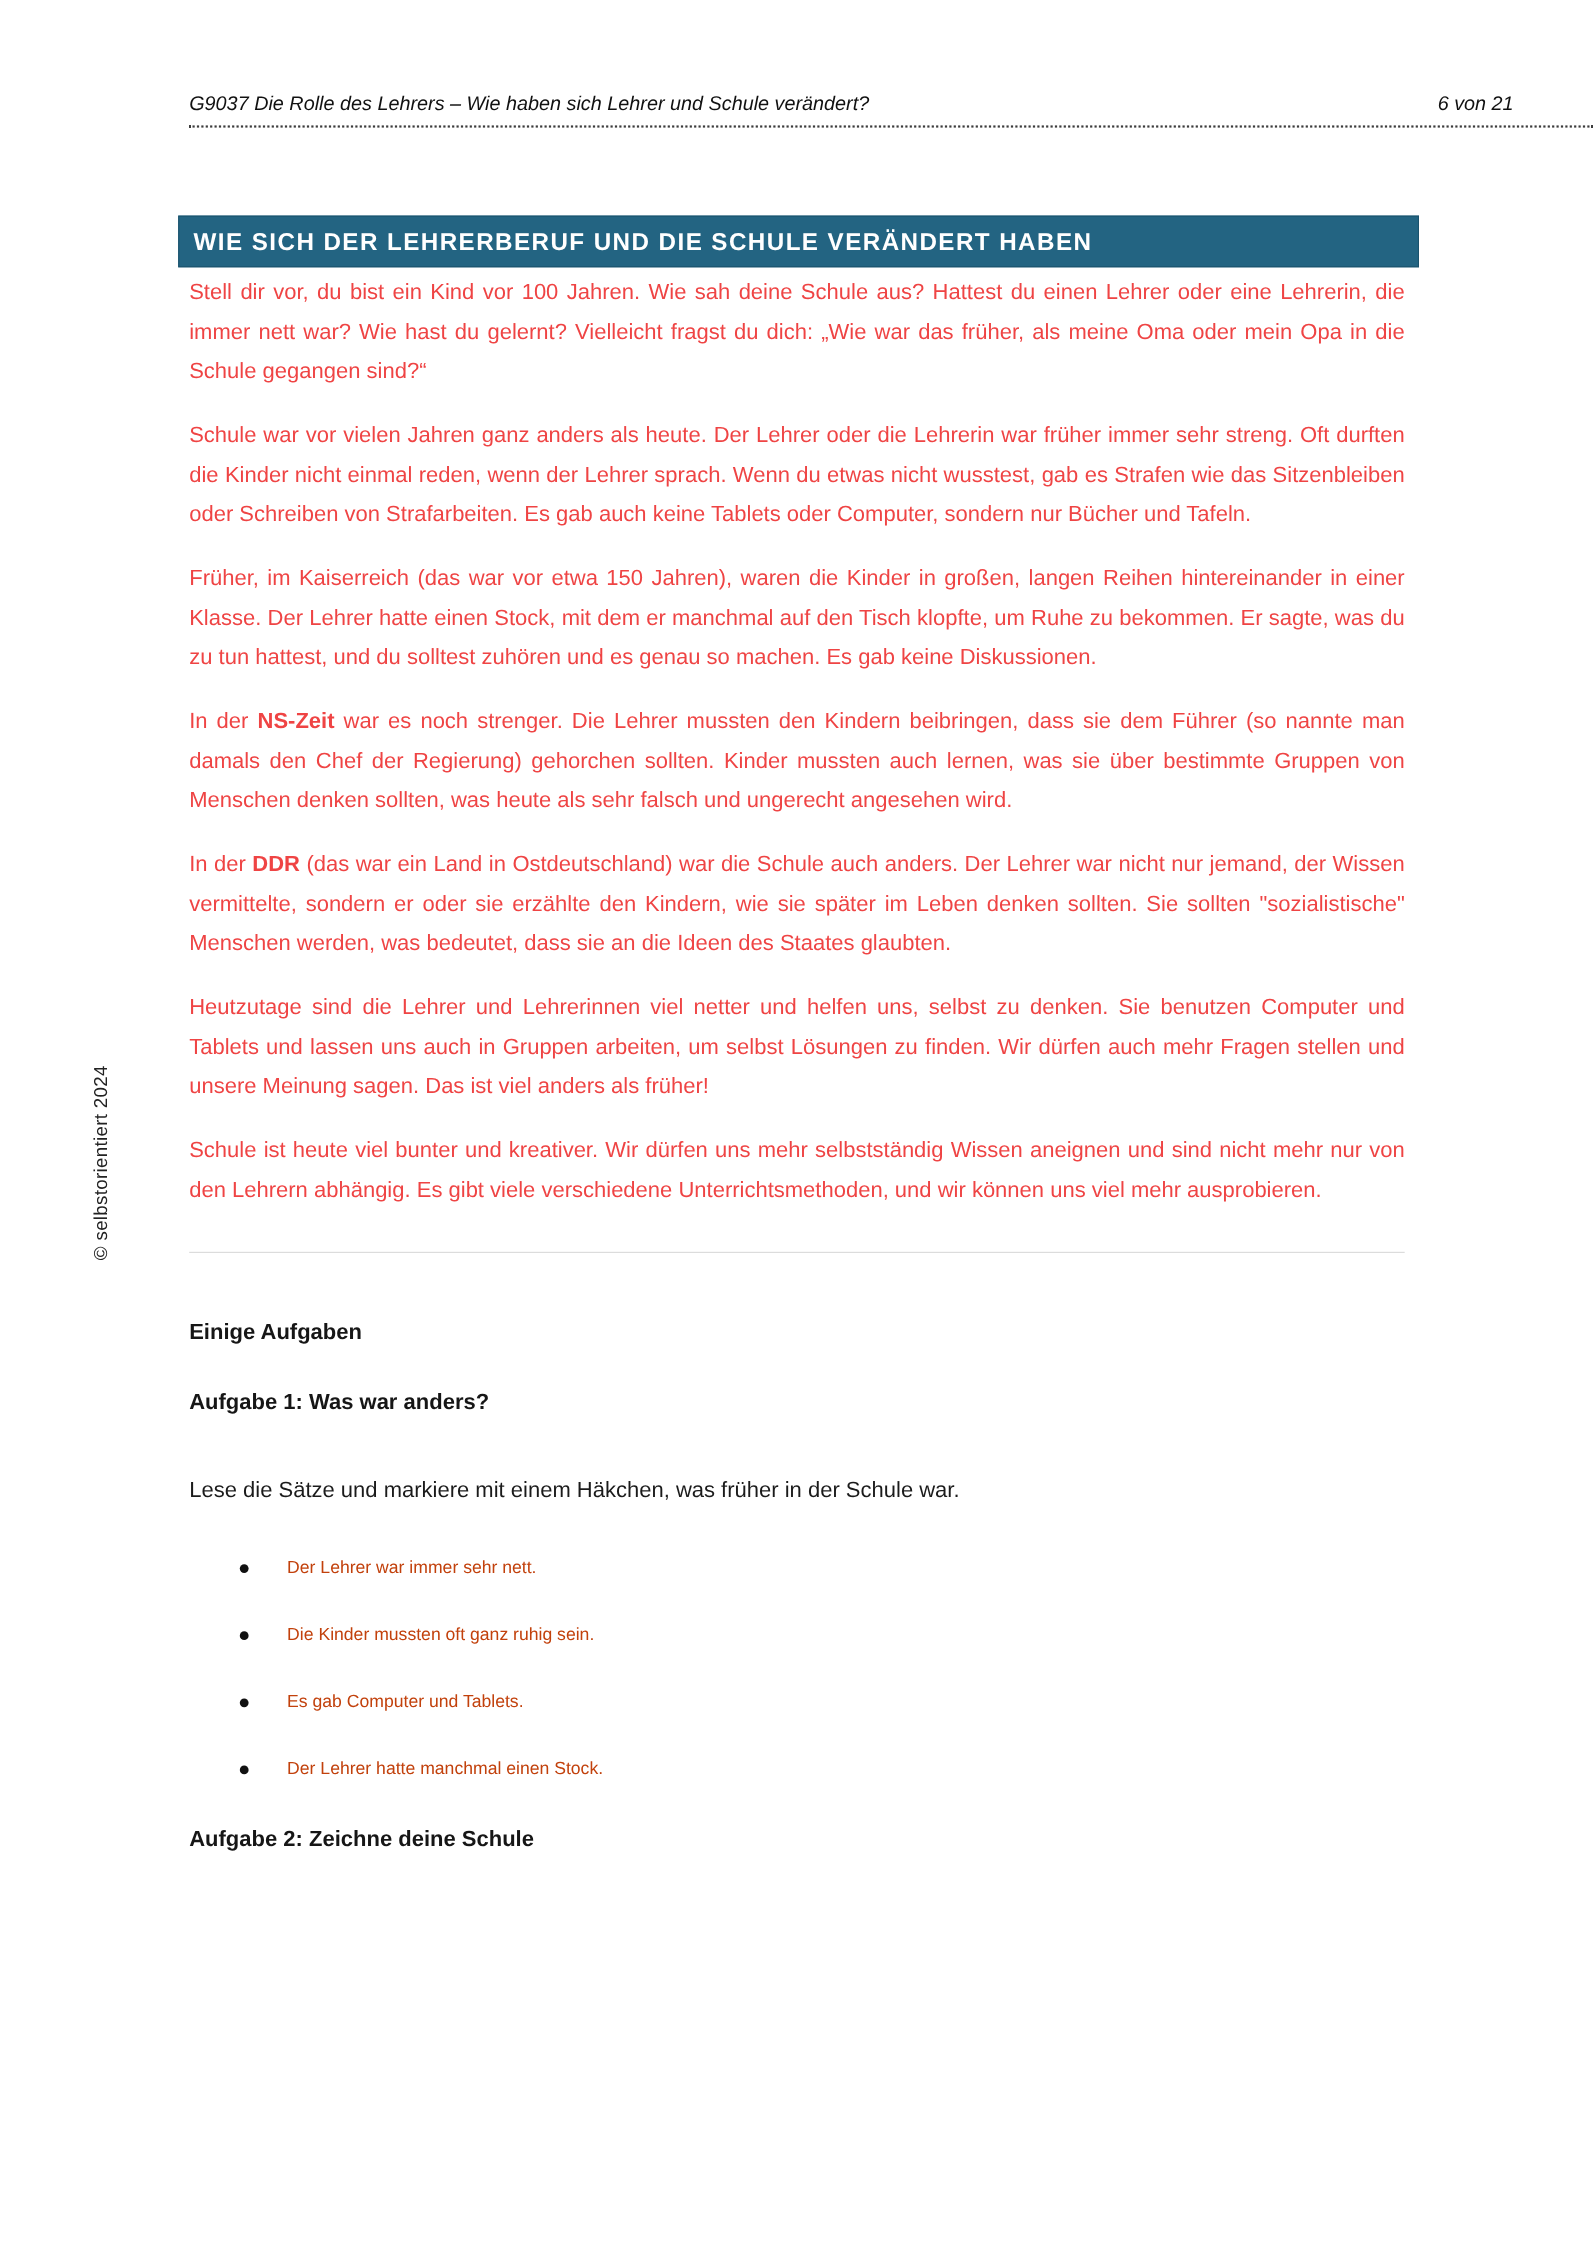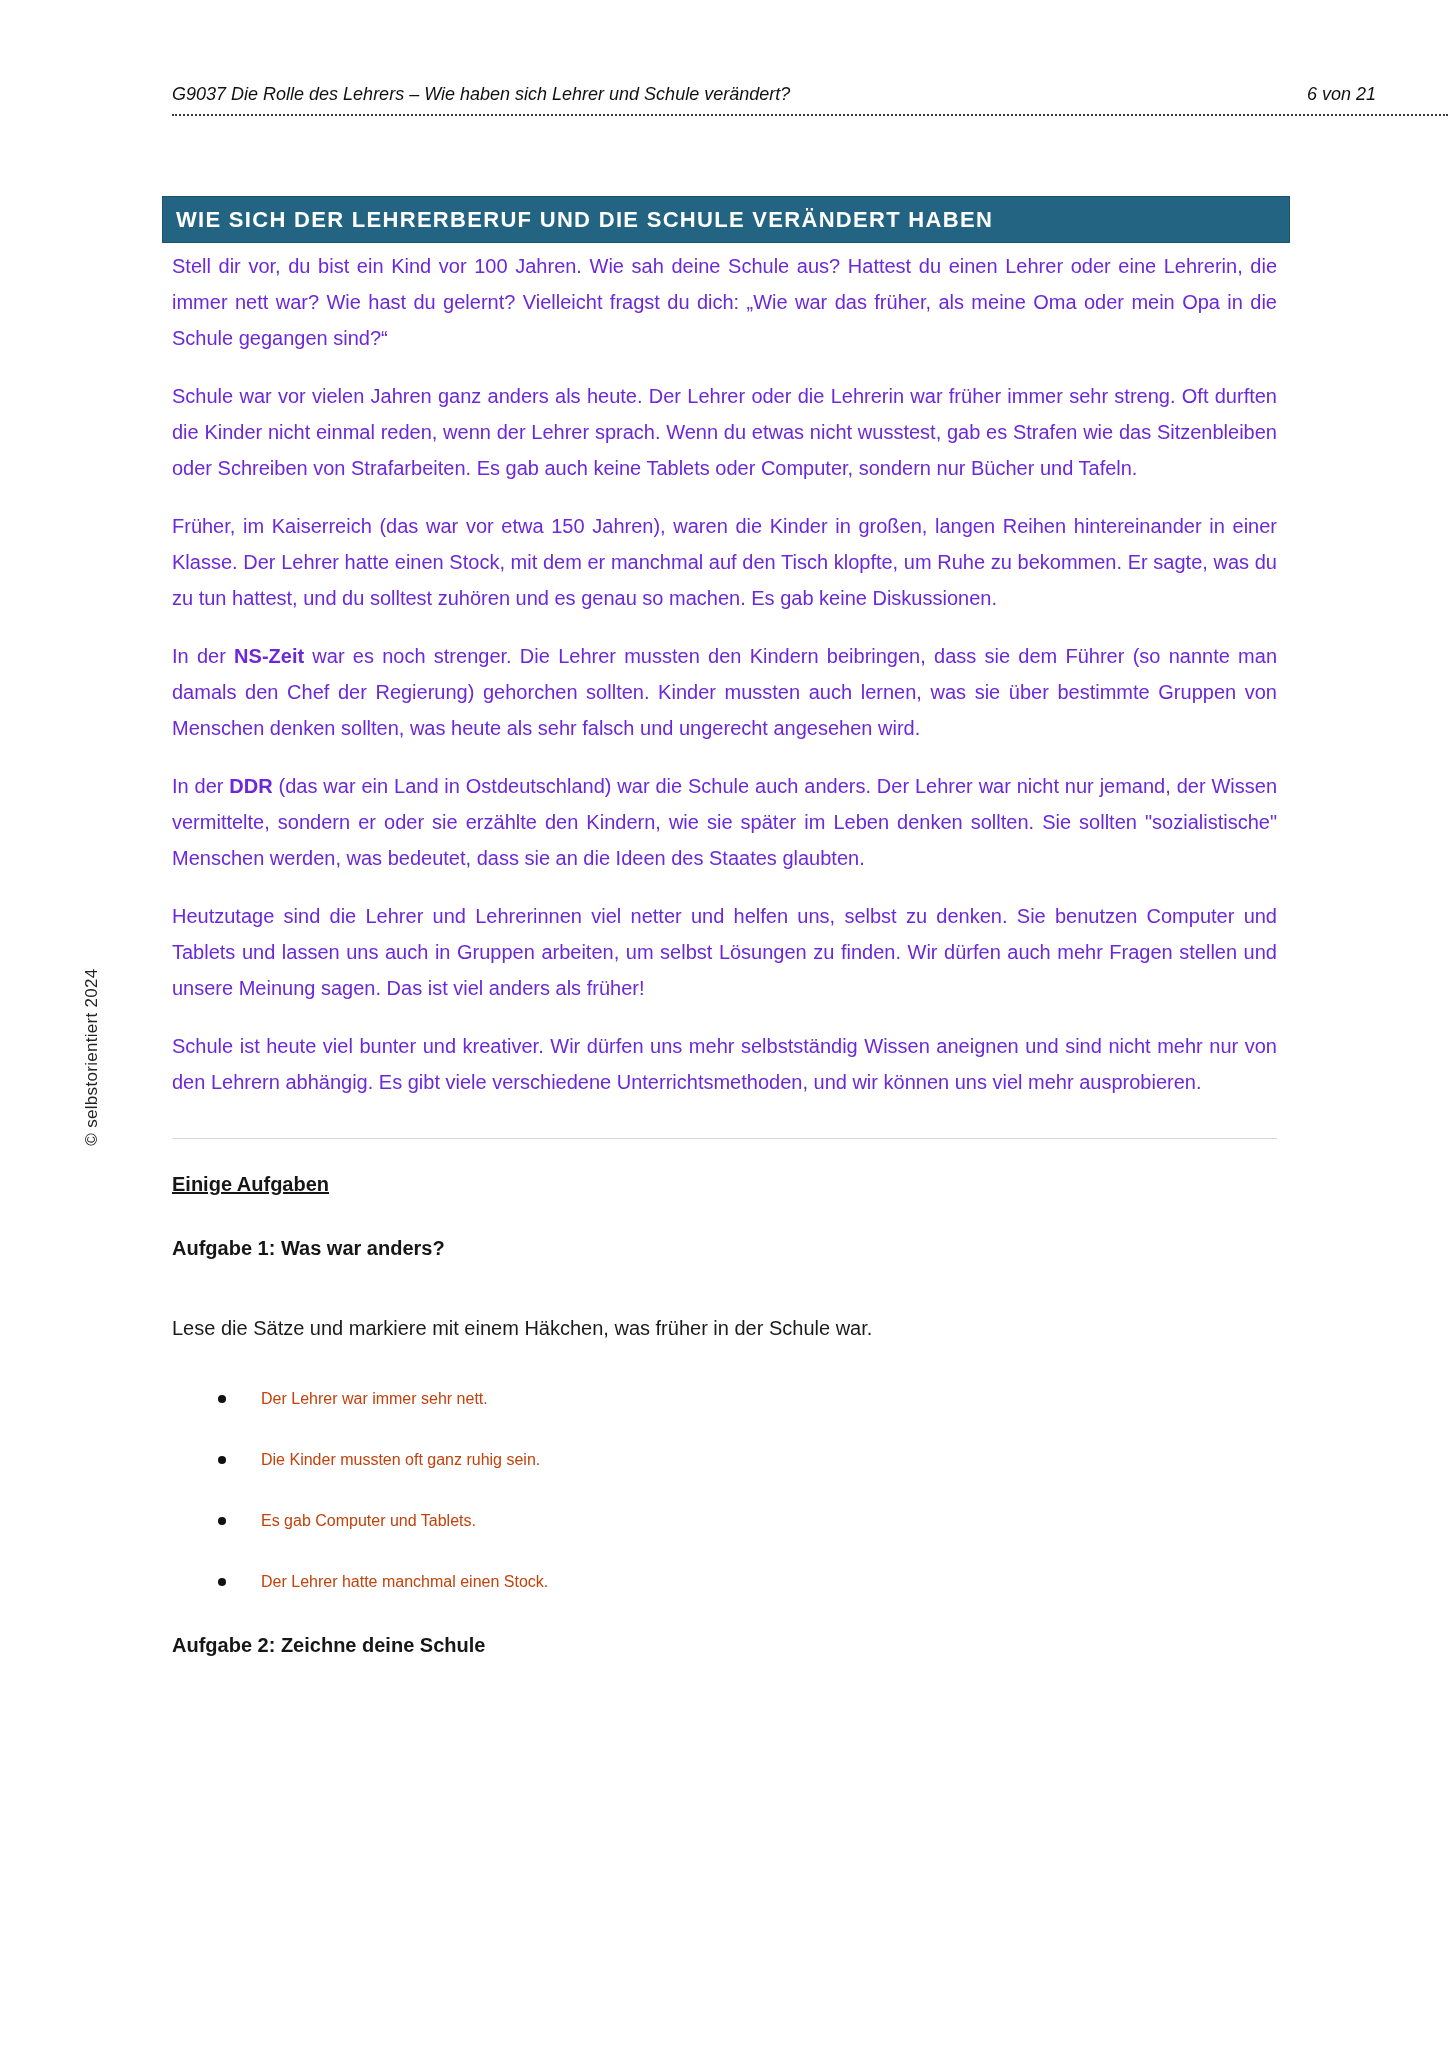--- a/index.html
+++ b/index.html
@@ -38,31 +38,31 @@
     position:absolute; left:92px; top:1057px;
     transform:translate(-50%,-50%) rotate(-90deg);
     white-space:nowrap;
     font-size:17px; color:#222; letter-spacing:0.3px;
   }
 
   
   .flow { padding:248px 171px 0 172px; }
   .para {
     font-size:20px; line-height:36px; text-align:justify;
-    margin:0 0 22px 0; color:#6d28d9;
+    margin:0 0 22px 0; color:#ef4444;
   }
   .para b { font-weight:bold; }
 
   .divider {
     border:none; border-top:1px solid #d9d9d9;
     margin:38px 0 0 0; height:0;
   }
 
   .h-bold { font-size:20px; line-height:30px; font-weight:bold; color:#161616; }
-  .tasks-title { margin-top:30px;text-decoration:underline; }
+  .tasks-title { margin-top:57px; }
   .task1-title { margin-top:34px; }
   .task1-instruction { font-size:20px; line-height:30px; margin-top:50px; color:#1b1b1b; }
 
   ul.ticklist { list-style:none; margin-top:38px; }
   ul.ticklist li {
     position:relative; padding-left:89px;
     font-size:16px; line-height:36px; margin-bottom:25px; color:#c2410c;
   }
   ul.ticklist .bullet {
     position:absolute; left:46px; top:14px;

